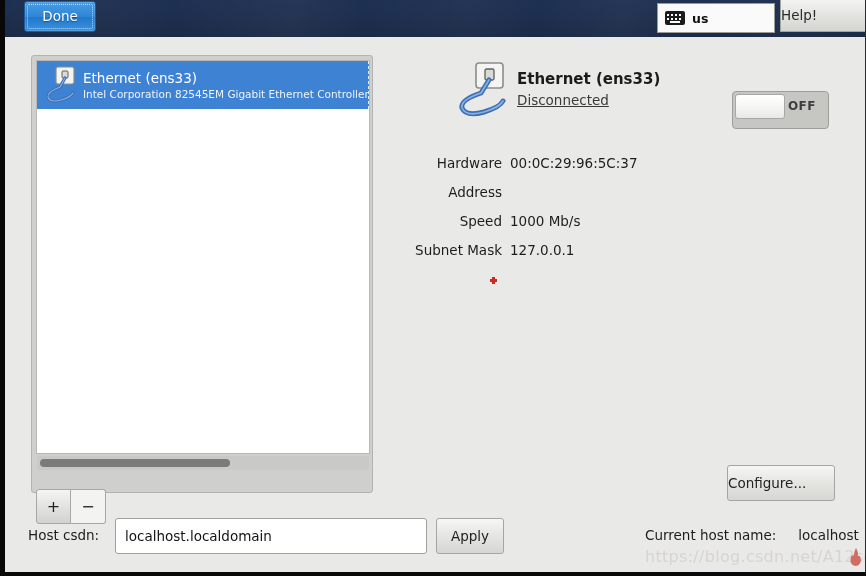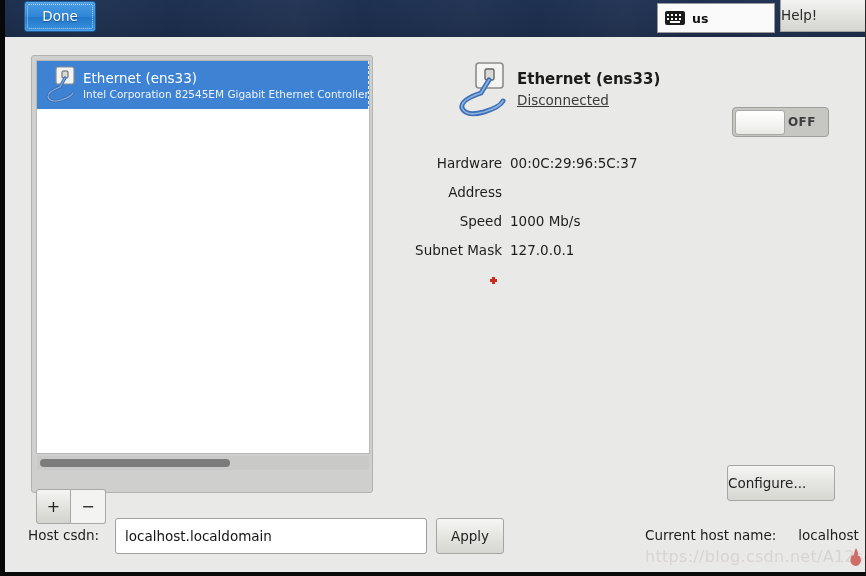--- a/index.html
+++ b/index.html
@@ -224,22 +224,22 @@
   .eth-icon-lg { width: 54px; height: 58px; flex: none; margin-right: 8px; }
   .dev-name {
     font-size: 15px; font-weight: bold; color: #1b1b1b;
     line-height: 22px; margin-top: 7px;
   }
   .dev-state {
     font-size: 13.5px; color: #3a3a3a; line-height: 20px; text-decoration: underline;
   }
 
   .toggle {
-    position: absolute; left: 347px; top: 52px;
-    width: 97px; height: 30px;
+    position: absolute; left: 347px; top: 36px;
+    width: 97px; height: 38px;
     background: #c6c6c3;
     border: 1px solid #9e9e9b;
     border-radius: 4px;
     cursor: pointer;
   }
   .toggle-handle {
     position: absolute; left: 2px; top: 2px;
     width: 50px; height: 25px;
     background: linear-gradient(180deg,#ffffff 0%,#f4f4f2 60%,#e8e8e5 100%);
     border: 1px solid #a8a8a5;

